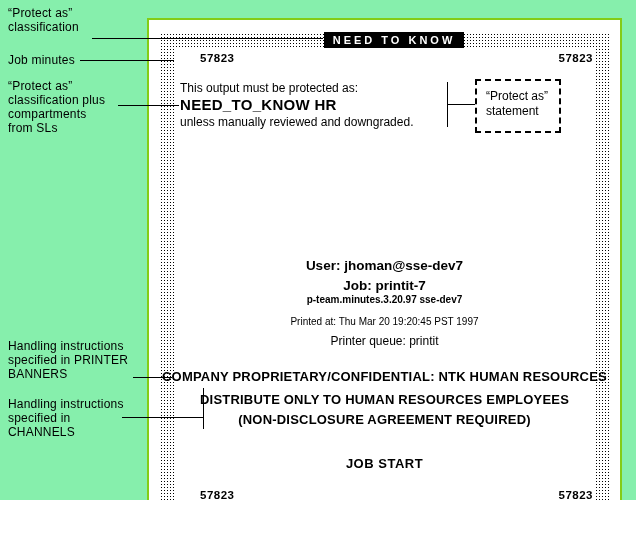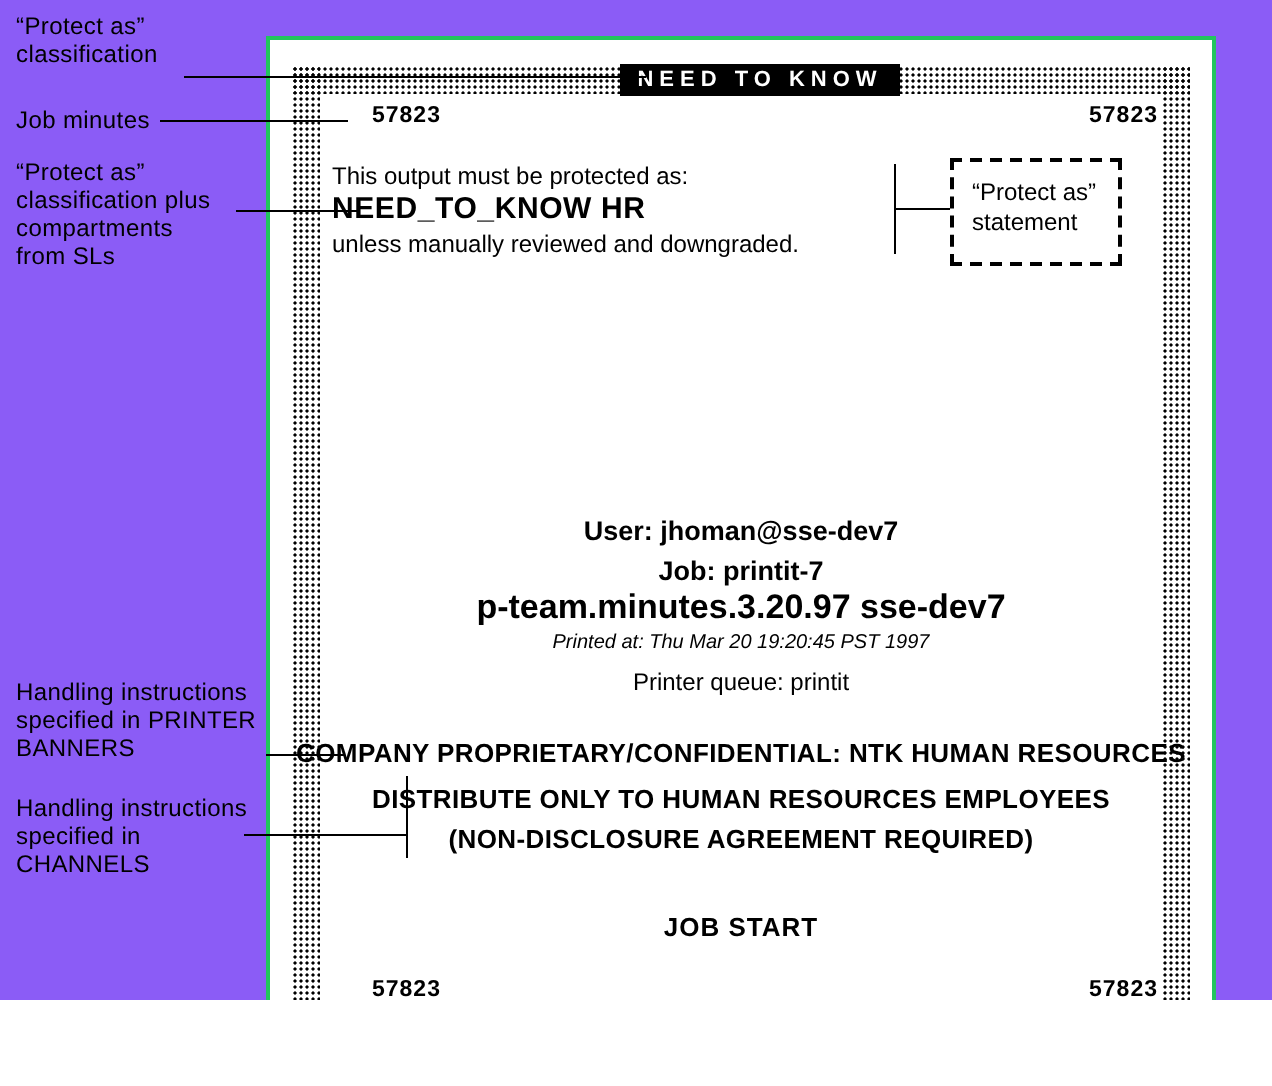--- a/index.html
+++ b/index.html
@@ -1,28 +1,28 @@
 <!DOCTYPE html>
 <html><head>
 <meta charset="utf-8">
 <style>
   html,body{margin:0;padding:0;background:#ffffff;}
   .figure{
-    position:relative;width:636px;height:500px;background:#8b5cf6;
+    position:relative;width:636px;height:500px;background:#86efac;
     font-family:"Liberation Sans", sans-serif;color:#000;overflow:hidden;
   }
   .callout-label{
     position:absolute;font-size:12px;line-height:14px;white-space:pre-line;
     color:#000;letter-spacing:0.2px;
   }
   .hline{position:absolute;border-top:1px solid #000;height:0;}
   .vline{position:absolute;border-left:1px solid #000;width:0;}
   .page{
-    position:absolute;left:133px;top:18px;width:475px;height:514px;
-    border:2px solid #22c55e;box-sizing:border-box;background:#fff;
+    position:absolute;left:147px;top:18px;width:475px;height:514px;
+    border:2px solid #84cc16;box-sizing:border-box;background:#fff;
   }
   .band{
     position:absolute;
     background-image:radial-gradient(#000 35%, transparent 40%);
     background-size:3px 3px;
   }
   .band-top{top:13px;left:11px;right:11px;height:14px;}
   .band-bottom{bottom:13px;left:11px;right:11px;height:14px;}
   .band-left{left:11px;top:13px;bottom:13px;width:14px;}
   .band-right{right:11px;top:13px;bottom:13px;width:14px;}
@@ -37,22 +37,22 @@
   .jn-tr{right:27px;top:32px;}
   .jn-bl{left:27px;top:469px;}
   .jn-br{right:27px;top:469px;}
   .protect-notice{position:absolute;left:31px;top:60px;}
   .protect-intro{font-size:12px;line-height:16px;}
   .protect-class{font-size:15px;line-height:18px;font-weight:bold;letter-spacing:0.3px;}
   .protect-cond{font-size:12px;line-height:16px;}
   .cline{position:absolute;left:0;right:0;text-align:center;white-space:nowrap;}
   .ji-user{top:238px;font-size:13.5px;font-weight:bold;}
   .ji-job{top:258px;font-size:13.5px;font-weight:bold;}
-  .ji-file{top:274px;font-size:17px;font-weight:bold;}
-  .ji-printed{top:296px;font-size:10px;font-style:italic;}
+  .ji-file{top:274px;font-size:10px;font-weight:bold;}
+  .ji-printed{top:296px;font-size:10px;}
   .ji-queue{top:314px;font-size:12px;}
   .hi-1{top:349px;font-size:13px;font-weight:bold;letter-spacing:0.2px;}
   .hi-2{top:372px;font-size:13px;font-weight:bold;letter-spacing:0.2px;}
   .hi-3{top:392px;font-size:13px;font-weight:bold;letter-spacing:0.2px;}
   .job-start{top:436px;font-size:13px;font-weight:bold;letter-spacing:0.5px;}
   .dashed-box{
     position:absolute;left:475px;top:79px;width:86px;height:54px;
     border:2px dashed #000;box-sizing:border-box;background:#fff;
     font-size:12px;line-height:15px;padding:8px 0 0 9px;white-space:pre-line;
   }

